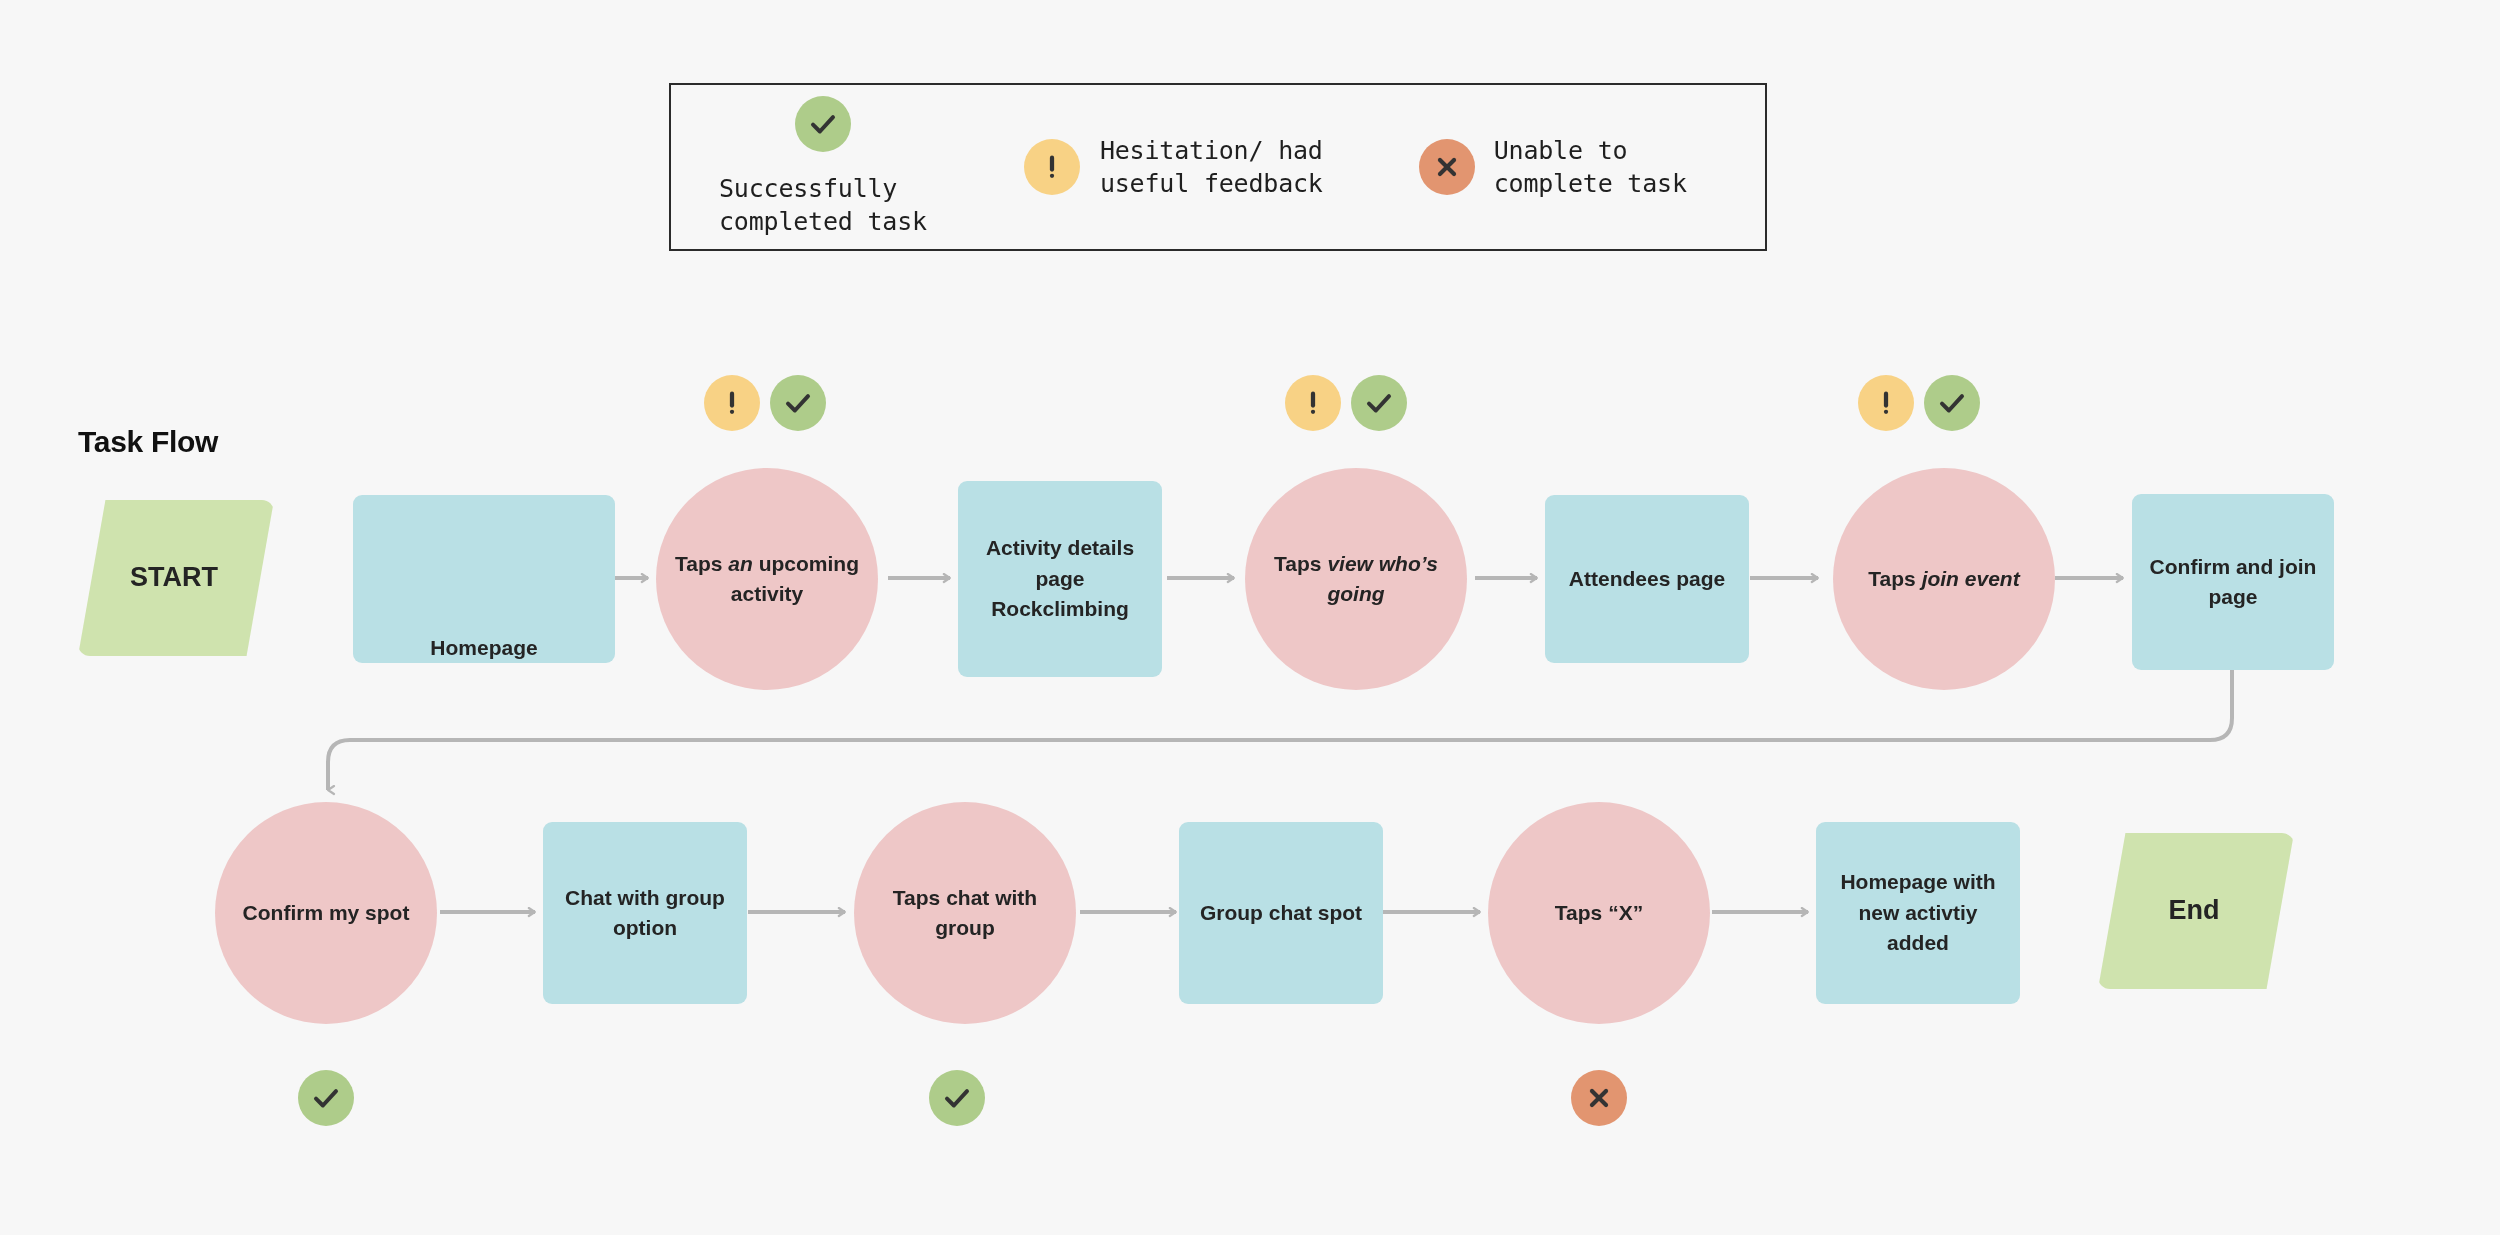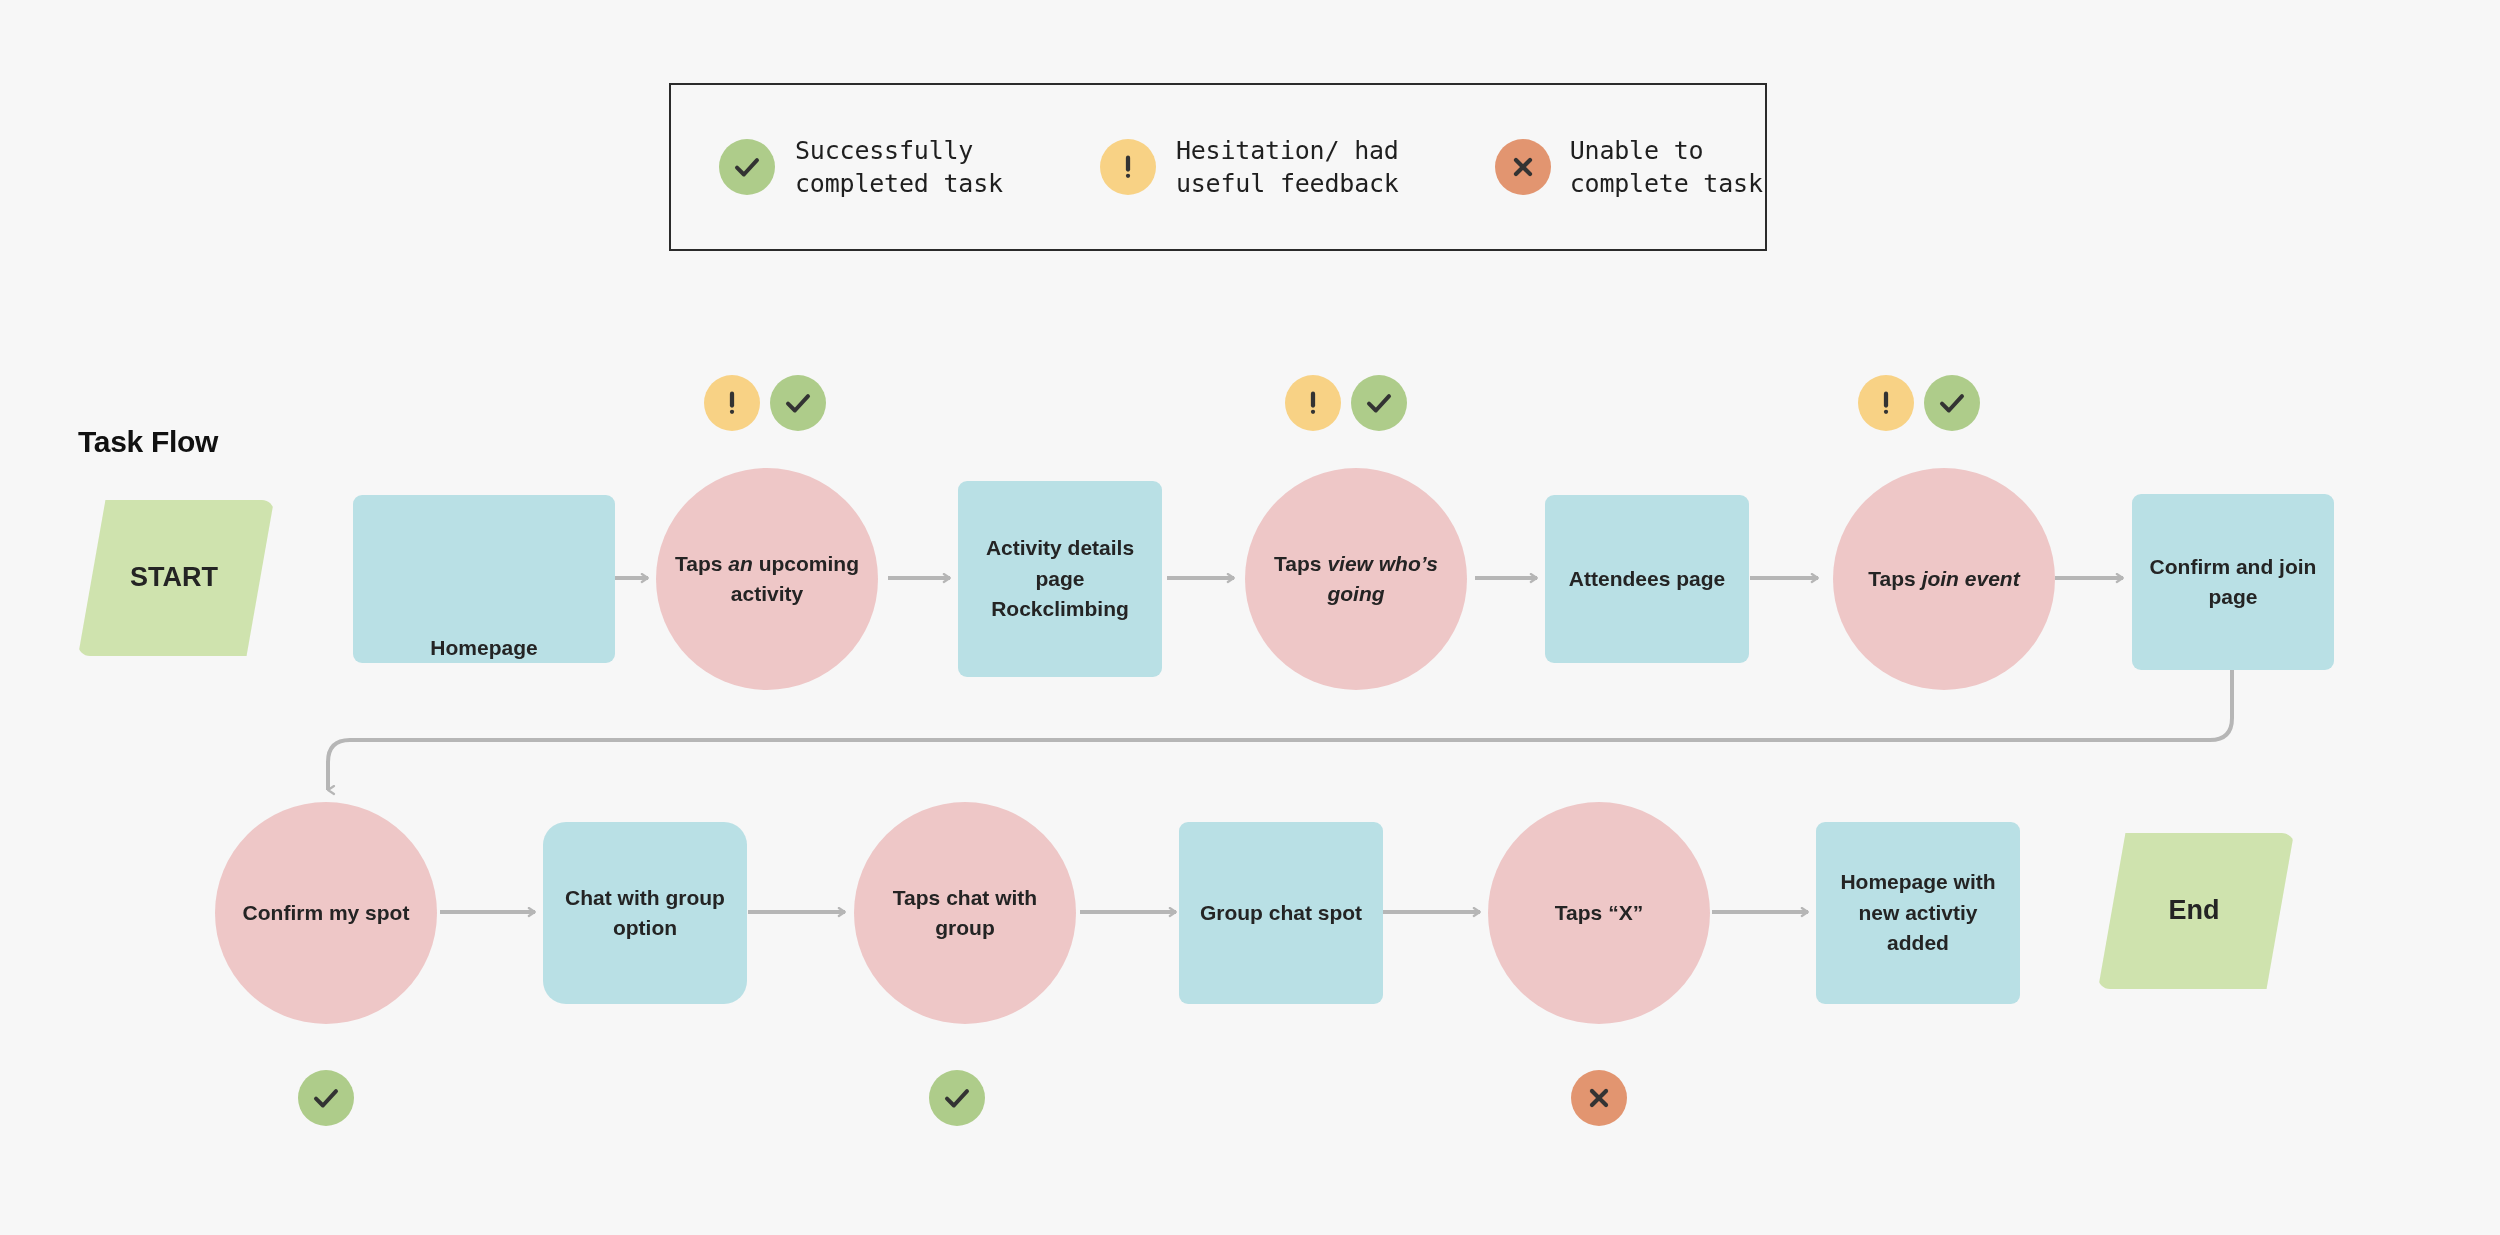--- a/index.html
+++ b/index.html
@@ -20,21 +20,21 @@
     box-sizing:border-box;
     border:2px solid #2b2b2b;
     background:#f7f7f7;
     display:flex;
     align-items:center;
   }
   .legend-item{
     display:flex;align-items:center;
     gap:20px;
   }
-  .legend-item.i0{margin-left:48px;}
+  .legend-item.i0{margin-left:48px;flex-direction:column;}
   .legend-item.i1{margin-left:97px;}
   .legend-item.i2{margin-left:96px;gap:19px;}
   .legend-text{
     font-family:"DejaVu Sans Mono","Liberation Mono",monospace;
     font-size:25px;
     line-height:1.33;
     color:#1f1f1f;
     white-space:pre-line;
     letter-spacing:-0.2px;
   }
@@ -244,21 +244,21 @@
     <span class="lbl">Confirm my spot</span>
   </div>
   <div class="marker-group" style="left:298px;top:1070px;">
     <div class="badge green">
       <svg width="30" height="30" viewBox="0 0 24 24" fill="none" stroke="#333" stroke-width="3.2" stroke-linecap="round" stroke-linejoin="round">
         <polyline points="4,12.5 9.5,18 20,6.5"></polyline>
       </svg>
     </div>
   </div>
 
-  <div class="node rect" style="left:543px;top:822px;width:204px;height:182px;border-radius:23px;">
+  <div class="node rect" style="left:543px;top:822px;width:204px;height:182px;">
     <span class="lbl">Chat with group option</span>
   </div>
 
   <div class="node circle" style="left:854px;top:802px;width:222px;height:222px;">
     <span class="lbl">Taps chat with group</span>
   </div>
   <div class="marker-group" style="left:929px;top:1070px;">
     <div class="badge green">
       <svg width="30" height="30" viewBox="0 0 24 24" fill="none" stroke="#333" stroke-width="3.2" stroke-linecap="round" stroke-linejoin="round">
         <polyline points="4,12.5 9.5,18 20,6.5"></polyline>

